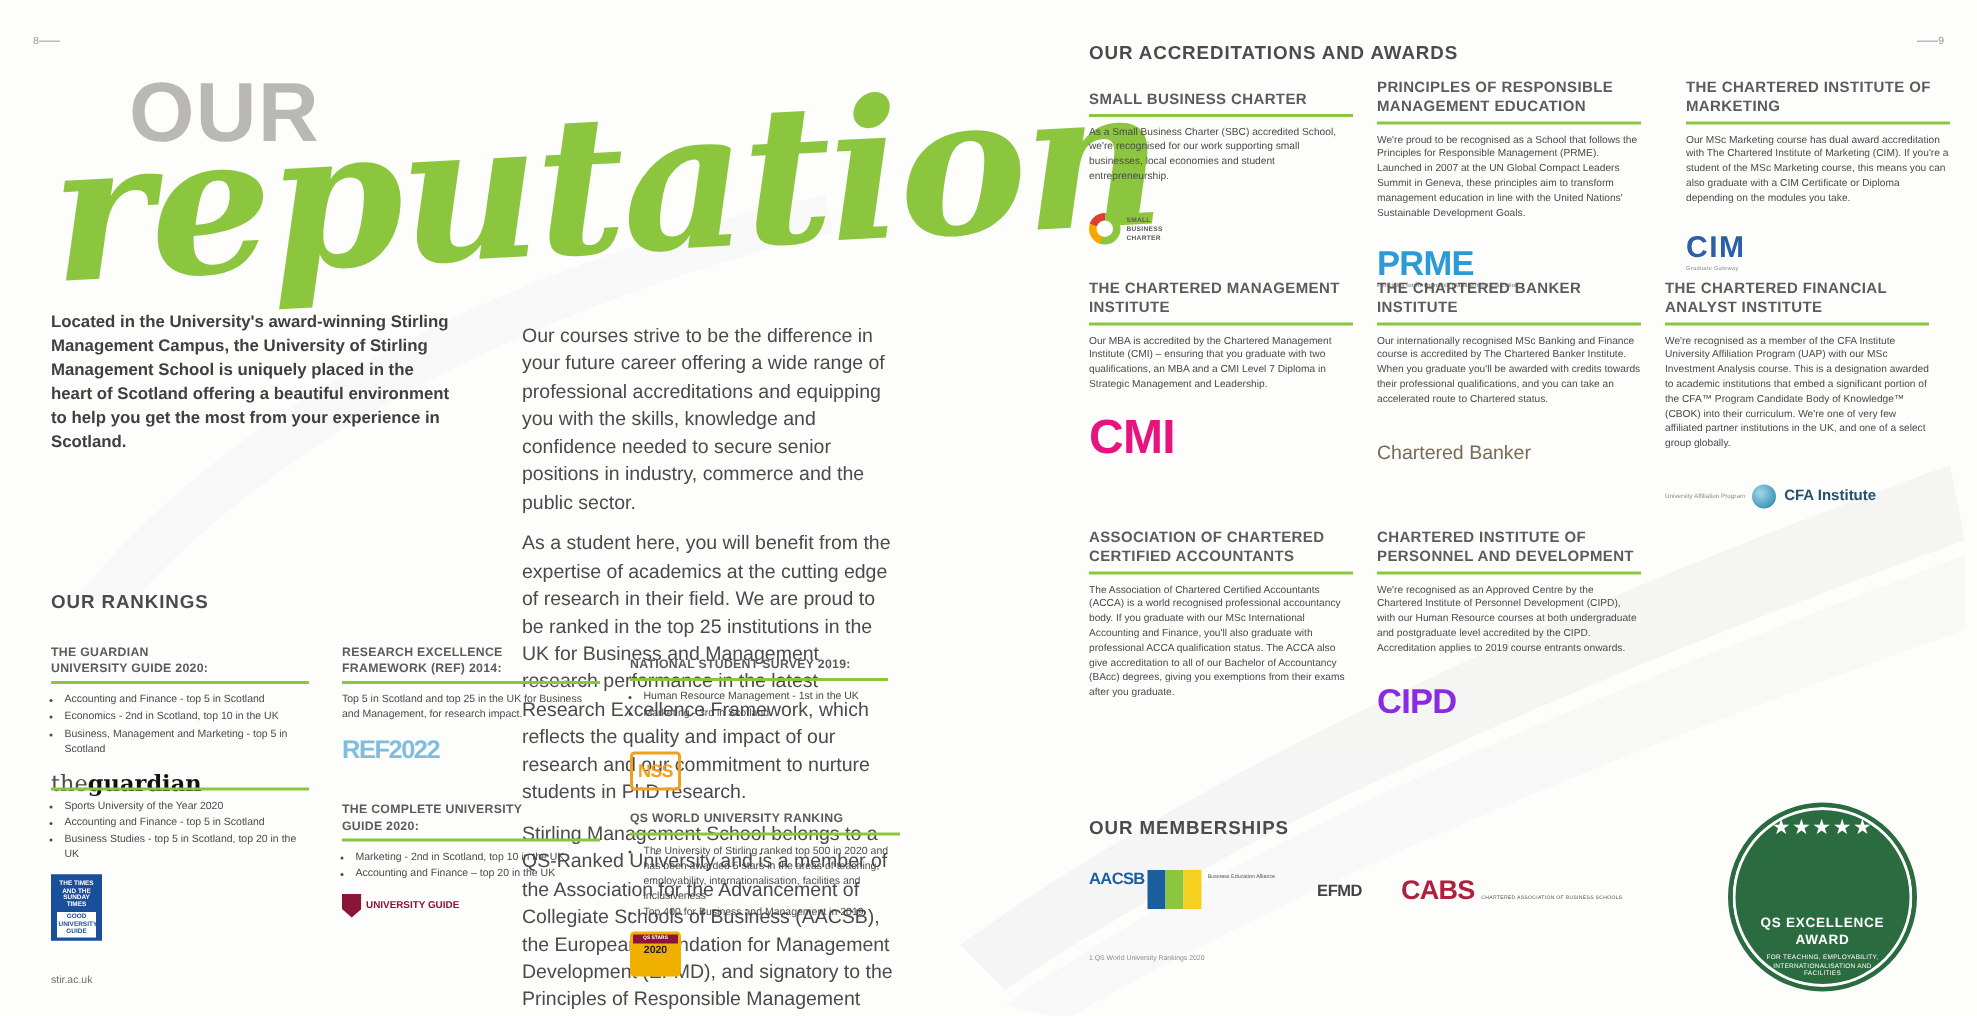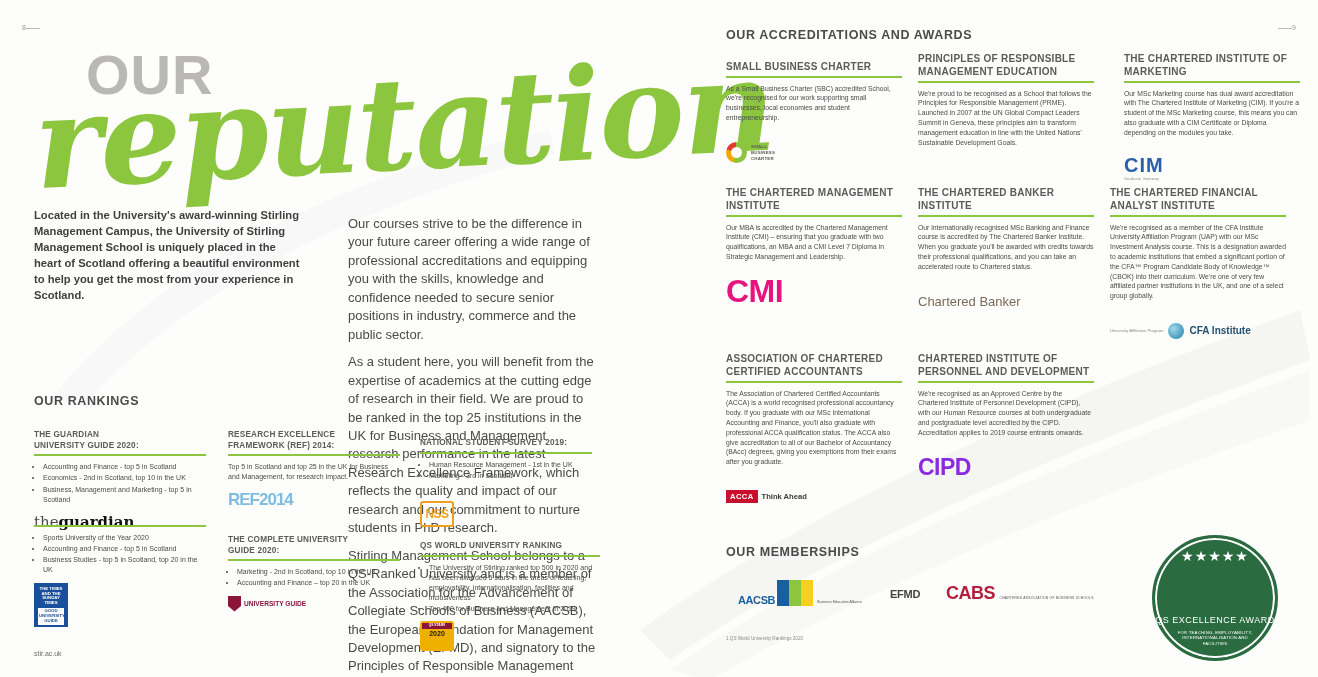--- a/index.html
+++ b/index.html
@@ -149,21 +149,21 @@
   .b-acca .sq { background:#c8102e; color:#fff; font-size:7.6px; font-weight:bold; padding:2px 4px; letter-spacing:.4px; }
   .b-acca .t { font-size:7.6px; font-weight:bold; color:#3b3b3b; }
 
   .b-cipd { font-size:23px; font-weight:bold; color:#8a2be2; letter-spacing:-.5px; }
 
   .mem-head {
     position:absolute; left:26px; top:545px;
     font-size:12.5px; font-weight:bold; letter-spacing:.6px; color:#4b4b4b;
   }
   .memrow { position:absolute; left:26px; top:580px; display:flex; align-items:center; gap:26px; }
-  .m-aacsb { display:flex; align-items:flex-end; gap:2px;margin-left:12px; }
+  .m-aacsb { display:flex; align-items:flex-start; gap:2px; }
   .m-aacsb .t { font-size:11px; font-weight:bold; color:#1b5e9e; letter-spacing:-.4px; }
   .m-aacsb .bars { display:flex; }
   .m-aacsb .bars i { display:block; width:12px; height:26px; }
   .m-aacsb .bars i:nth-child(1){background:#1b5e9e;}
   .m-aacsb .bars i:nth-child(2){background:#8cc63f;}
   .m-aacsb .bars i:nth-child(3){background:#f5d020;}
   .m-aacsb .cap { font-size:3.6px; color:#fff; line-height:1.2; padding:2px; }
 
   .m-efmd { text-align:center; }
   .m-efmd .dots {
@@ -183,21 +183,21 @@
   .footnote { position:absolute; left:26px; top:636px; font-size:4.6px; color:#8a8a8a; }
 
   .qsbadge {
     position:absolute; left:452px; top:535px; width:126px; height:126px;
     border-radius:50%; background:#2a6b3f; color:#fff;
     border:3px solid #2a6b3f; text-align:center;
     display:flex; flex-direction:column; align-items:center; justify-content:center;
     box-shadow:inset 0 0 0 2px #ffffff;
   }
   .qsbadge .stars { font-size:14px; letter-spacing:1px; line-height:1; margin-bottom:4px; }
-  .qsbadge .t1 { font-size:9px; font-weight:normal; letter-spacing:.5px; line-height:1.15;margin-top:48px; }
+  .qsbadge .t1 { font-size:9px; font-weight:bold; letter-spacing:.5px; line-height:1.15;margin-top:48px; }
   .qsbadge .t2 { font-size:4.3px; line-height:1.3; margin-top:4px; padding:0 16px; letter-spacing:.2px; }
 </style>
 </head>
 <body>
 
 <div class="page">
 
   <div class="swoosh" style="left:520px; top:300px;">
     <svg width="790" height="380" viewBox="0 0 790 380">
       <path d="M780 10 C560 90 300 200 120 330 L150 360 C340 230 600 130 790 60 Z" fill="#eeeeee"></path>
@@ -247,21 +247,21 @@
     </div>
 
     <div class="rblock" style="left:228px; top:417px; width:172px;">
       <div class="rtitle" style="white-space:pre-line;">RESEARCH EXCELLENCE
 FRAMEWORK (REF) 2014:</div>
       <div class="rrule"></div>
       <ul class="rlist" style="list-style:none;padding-left:0;">
         <li>Top 5 in Scotland and top 25 in the UK for Business and Management, for research impact.</li>
       </ul>
       <div class="logo-ref">
-        <span>REF</span><span>2014</span>
+        <span>REF</span><span>2022</span>
       </div>
     </div>
 
     <div class="rblock" style="left:420px; top:425px; width:172px;">
       <div class="rtitle">NATIONAL STUDENT SURVEY 2019:</div>
       <div class="rrule"></div>
       <ul class="rlist">
         <li>Human Resource Management - 1st in the UK</li>
         <li>Marketing - 3rd in Scotland</li>
       </ul>
@@ -326,20 +326,26 @@
 BUSINESS
 CHARTER</span>
         </span>
       </div>
     </div>
 
     <div class="acol" style="left:218px; top:52px;">
       <div class="ctitle">PRINCIPLES OF RESPONSIBLE MANAGEMENT EDUCATION</div>
       <div class="crule"></div>
       <div class="ctext">We're proud to be recognised as a School that follows the Principles for Responsible Management (PRME). Launched in 2007 at the UN Global Compact Leaders Summit in Geneva, these principles aim to transform management education in line with the United Nations' Sustainable Development Goals.</div>
+      <div class="brand">
+        <span class="b-prme">
+          <span>PRME</span>
+          <small>Principles for Responsible Management Education</small>
+        </span>
+      </div>
     </div>
 
     <div class="acol" style="left:424px; top:52px;">
       <div class="ctitle">THE CHARTERED INSTITUTE OF MARKETING</div>
       <div class="crule"></div>
       <div class="ctext">Our MSc Marketing course has dual award accreditation with The Chartered Institute of Marketing (CIM). If you're a student of the MSc Marketing course, this means you can also graduate with a CIM Certificate or Diploma depending on the modules you take.</div>
       <div class="brand">
         <span class="b-cim">
           <span>CIM</span>
           <small>Graduate Gateway</small>
@@ -375,26 +381,20 @@
           <span class="globe"></span>
           <span class="nm">CFA Institute</span>
         </span>
       </div>
     </div>
 
     <div class="acol" style="left:26px; top:352px;">
       <div class="ctitle">ASSOCIATION OF CHARTERED CERTIFIED ACCOUNTANTS</div>
       <div class="crule"></div>
       <div class="ctext">The Association of Chartered Certified Accountants (ACCA) is a world recognised professional accountancy body. If you graduate with our MSc International Accounting and Finance, you'll also graduate with professional ACCA qualification status. The ACCA also give accreditation to all of our Bachelor of Accountancy (BAcc) degrees, giving you exemptions from their exams after you graduate.</div>
-      <div class="brand">
-        <span class="b-acca">
-          <span class="sq">ACCA</span>
-          <span class="t">Think Ahead</span>
-        </span>
-      </div>
     </div>
 
     <div class="acol" style="left:218px; top:352px;">
       <div class="ctitle">CHARTERED INSTITUTE OF PERSONNEL AND DEVELOPMENT</div>
       <div class="crule"></div>
       <div class="ctext">We're recognised as an Approved Centre by the Chartered Institute of Personnel Development (CIPD), with our Human Resource courses at both undergraduate and postgraduate level accredited by the CIPD. Accreditation applies to 2019 course entrants onwards.</div>
       <div class="brand">
         <span class="b-cipd">CIPD</span>
       </div>
     </div>

